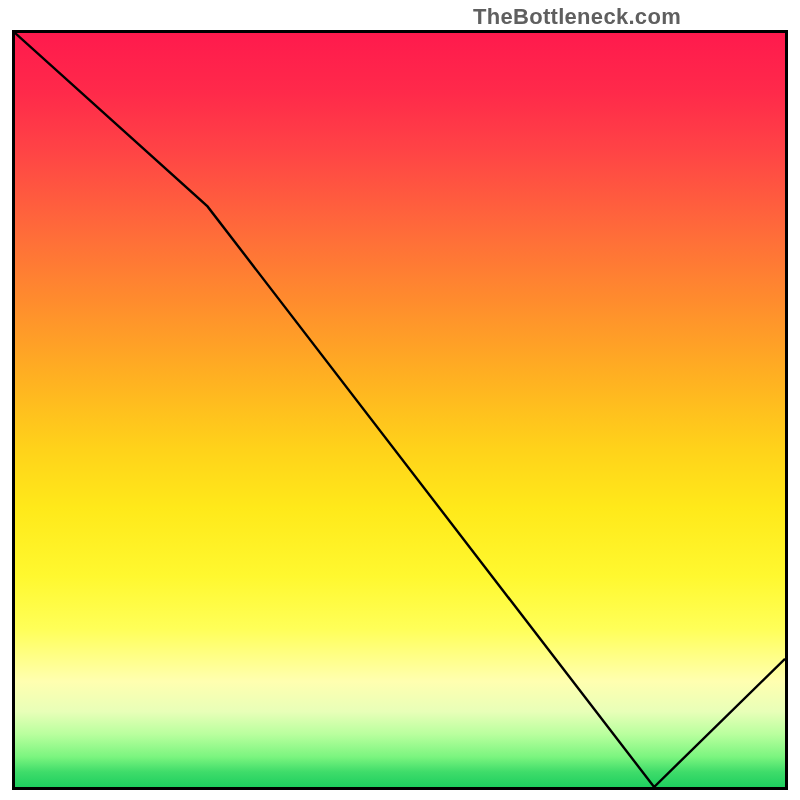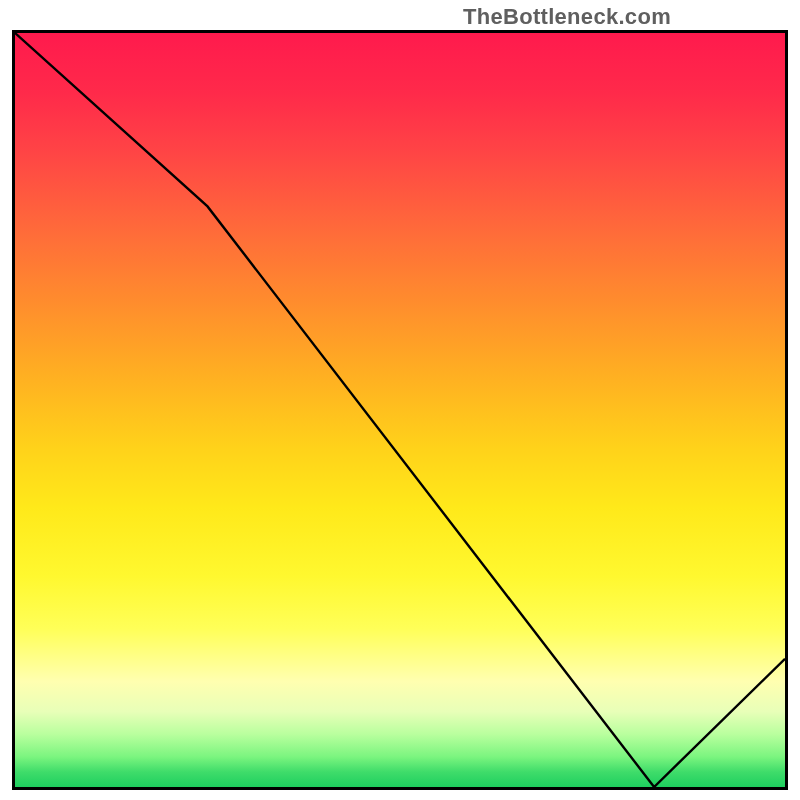--- a/index.html
+++ b/index.html
@@ -9,20 +9,21 @@
     height: 800px;
     background: #ffffff;
     font-family: Arial, Helvetica, sans-serif;
     overflow: hidden;
   }
   .stage {
     position: relative;
     width: 681px;
     height: 800px;
     background: #ffffff;
+    padding-left: 10px;
   }
   .attribution {
     position: absolute;
     top: 4px;
     right: 10px;
     font-size: 22px;
     font-weight: 700;
     color: #5f5f5f;
     letter-spacing: 0.3px;
   }

